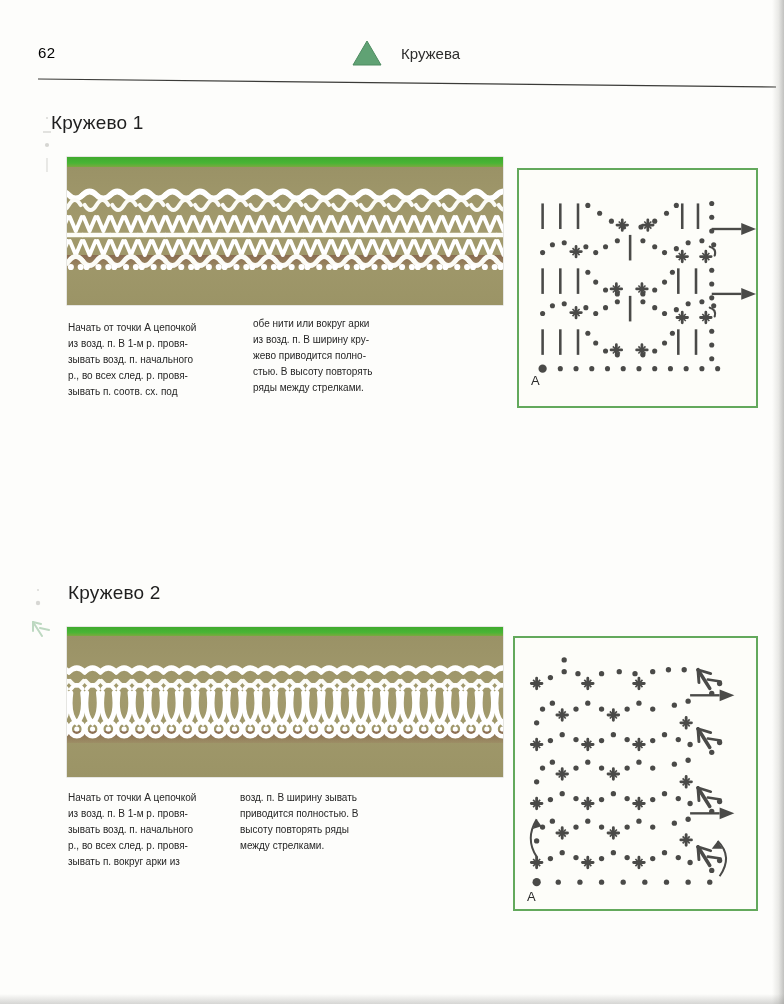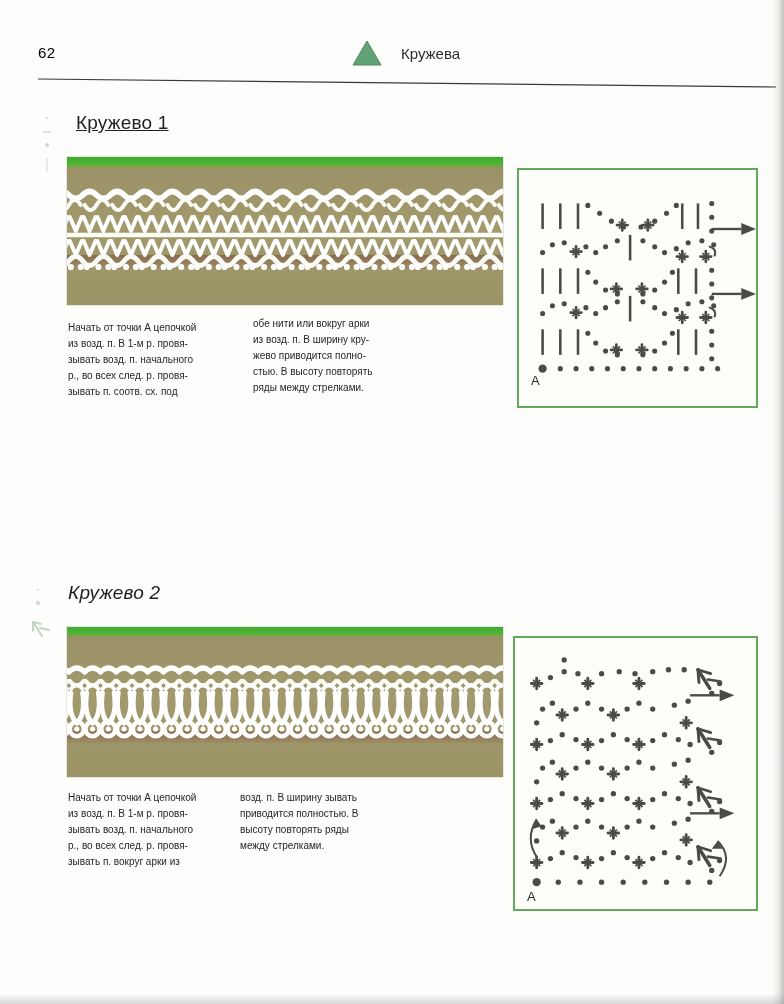--- a/index.html
+++ b/index.html
@@ -154,21 +154,21 @@
       <path d="M5,36 L14,50"></path>
       <path d="M5,36 L5,45"></path>
       <path d="M5,36 L13,38"></path>
       <path d="M12,42 L21,44"></path>
     </g>
   </svg>
 </div>
 
 <div class="section">
 
-  <div class="section-title" style="left:76px; top:112px;text-decoration:underline;">Кружево 1</div>
+  <div class="section-title" style="left:51px; top:112px;">Кружево 1</div>
 
   <div class="photo" style="left:67px; top:157px; width:436px; height:148px;">
     <div class="cloth"></div>
     <div class="green-strip"></div>
     <div class="shadow-band" style="top:98px; height:14px;"></div>
     <div class="lace-band" style="top:30px; height:84px;">
       <svg class="lace-svg" viewBox="0 0 460 84" preserveAspectRatio="none" aria-hidden="true">
         <defs>
           <g id="s1unit">
             <path d="M0,6 q7,-7 14,0 q7,7 14,0" stroke="#fff" stroke-width="5.5" fill="none" stroke-linecap="round"></path>
@@ -384,21 +384,21 @@
       <g transform="translate(196,126)">
           <use href="#arrow1"></use>
         </g>
     </svg>
     <div class="chart-label" style="left:12px; top:203px;">A</div>
   </div>
 </div>
 
 <div class="section">
 
-  <div class="section-title" style="left:68px; top:582px;font-style:italic;">Кружево 2</div>
+  <div class="section-title" style="left:68px; top:582px;">Кружево 2</div>
 
   <div class="photo" style="left:67px; top:627px; width:436px; height:150px;">
     <div class="cloth"></div>
     <div class="green-strip" style="height:9px;"></div>
     <div class="shadow-band" style="top:104px; height:12px;"></div>
     <div class="lace-band" style="top:36px; height:78px;">
       <svg class="lace-svg" viewBox="0 0 460 78" preserveAspectRatio="none" aria-hidden="true">
         <defs>
           <g id="s2unit">
             <path d="M0,5 q8,-8 16,0" stroke="#fff" stroke-width="5" fill="none" stroke-linecap="round"></path>

